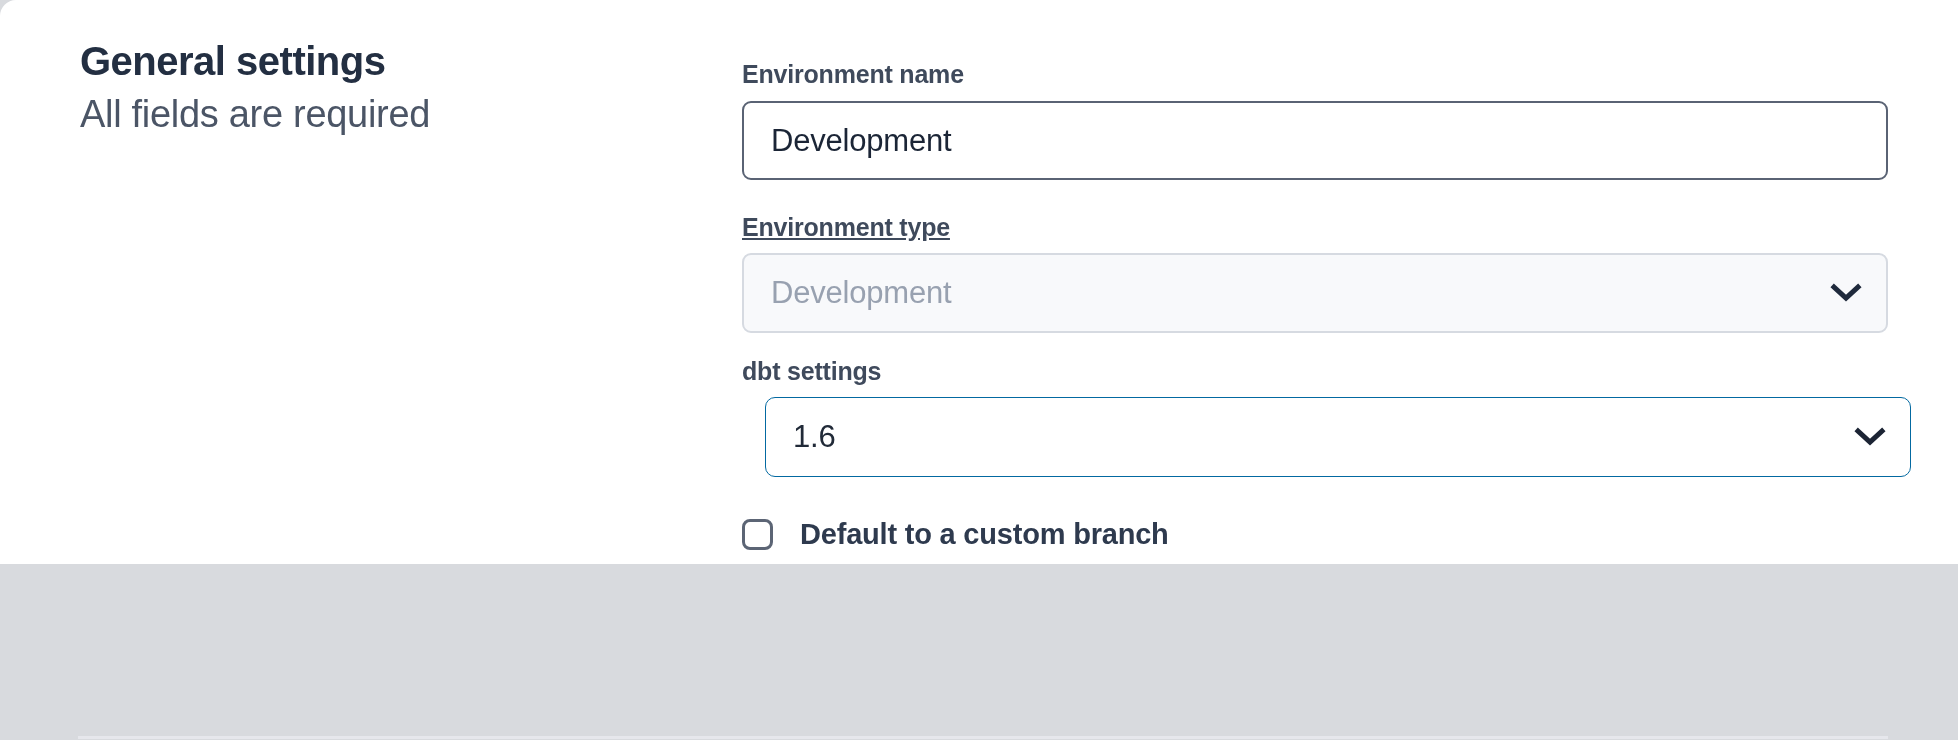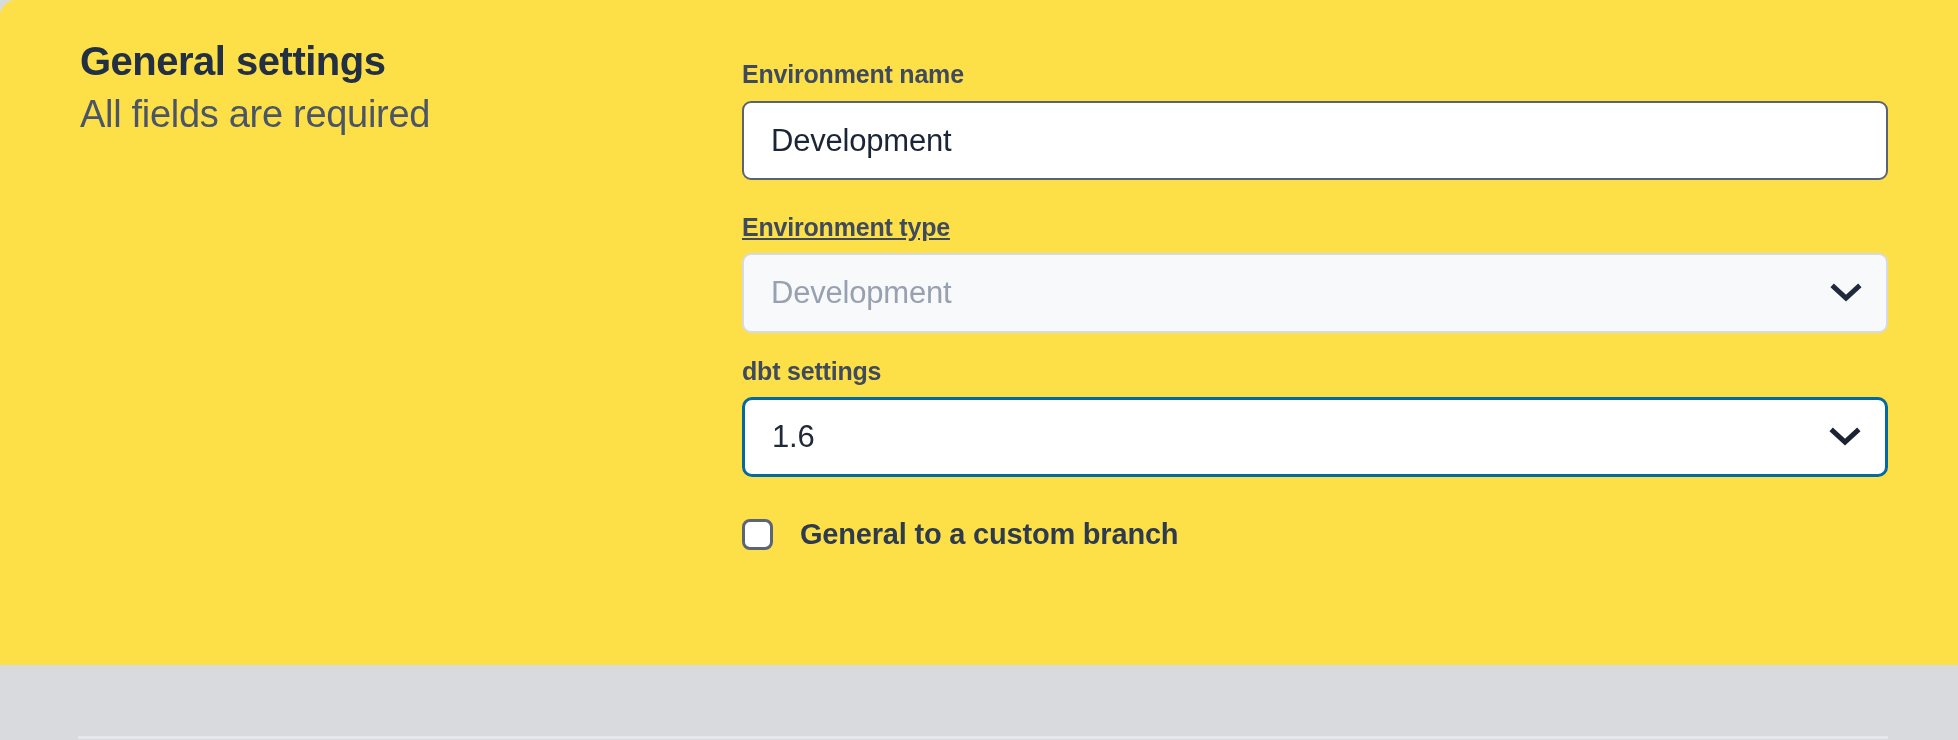--- a/index.html
+++ b/index.html
@@ -4,22 +4,22 @@
 <style>
   * { box-sizing: border-box; margin: 0; padding: 0; }
   html, body {
     width: 1958px; height: 740px;
     background: #d8dade;
     font-family: "Liberation Sans", sans-serif;
     overflow: hidden;
   }
   .panel {
     position: absolute; left: 0; top: 0;
-    width: 1958px; height: 665px;
-    background: #fde047;
+    width: 1958px; height: 564px;
+    background: #ffffff;
     border-top-left-radius: 16px;
   }
   
   .intro { position: absolute; left: 80px; top: 36px; width: 560px; }
   .intro h1 {
     font-size: 40px; font-weight: 700; color: #232f42;
     line-height: 50px; letter-spacing: -0.5px;
   }
   .intro .sub {
     margin-top: 10px;
@@ -57,23 +57,24 @@
     cursor: pointer;
   }
   .select.disabled {
     background: #f8f9fb;
     border: 2px solid #d6dae1;
     color: #98a1b0;
     cursor: default;
   }
   .select.focused {
     background: #ffffff;
-    border: 3px solid #0369a1;
+    border: 1px solid #0369a1;
     border-radius: 10px;
     color: #212a38;
+    margin-left: 23px;
   }
   .chev { flex: 0 0 auto; display: block; }
   .helper {
     margin-top: 19px;
     font-size: 28px; line-height: 41px; color: #68717f;
     letter-spacing: -0.5px;
     max-width: 1146px;
   }
   .check-row {
     margin-top: 41px;
@@ -123,19 +124,19 @@
     <label class="field-label lbl-3">dbt settings</label>
     <div class="select focused">
       <span>1.6</span>
       <svg class="chev" width="32" height="20" viewBox="0 0 32 20">
         <polyline points="4,4 16,15 28,4" fill="none" stroke="#1c2434" stroke-width="5" stroke-linecap="square" stroke-linejoin="miter"></polyline>
       </svg>
     </div>
 
     <div class="check-row">
       <span class="checkbox"></span>
-      <span class="check-label">General to a custom branch</span>
+      <span class="check-label">Default to a custom branch</span>
     </div>
 
   </div>
 
   <div class="divider"></div>
 </div>
 
 </body></html>

